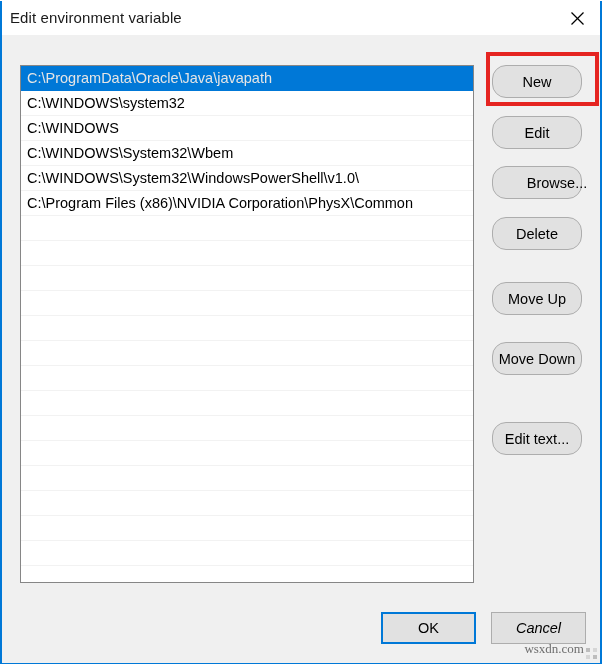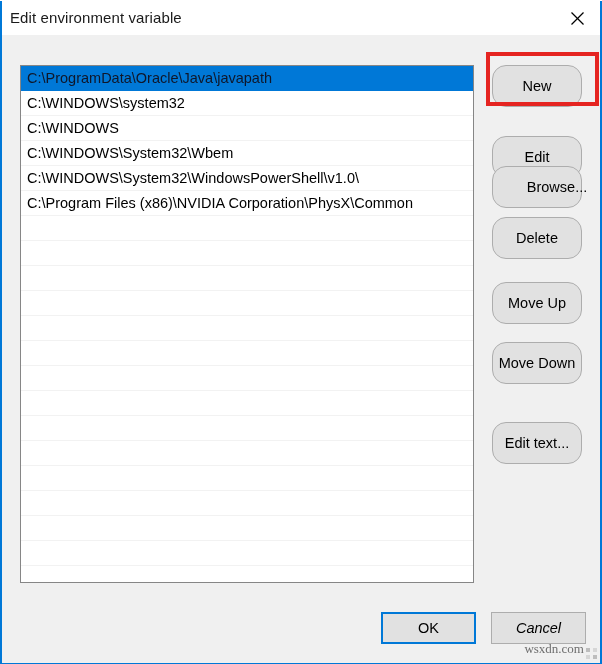--- a/index.html
+++ b/index.html
@@ -79,21 +79,21 @@
     border-bottom: 1px solid #f2f2f2;
     padding-left: 6px;
     font-size: 14.5px;
     color: #000000;
     white-space: nowrap;
     overflow: hidden;
     cursor: default;
   }
   .list-row.selected {
     background: #0078d7;
-    color: #0f172a;
+    color: #e5e5e5;
     border-bottom-color: #0078d7;
   }
   .list-row.empty { border-bottom: 1px solid #f2f2f2; }
 
   
   .btn {
     position: absolute;
     box-sizing: border-box;
     background: #e1e1e1;
     border: 1px solid #adadad;
@@ -103,25 +103,25 @@
     align-items: center;
     justify-content: center;
     cursor: default;
     white-space: nowrap;
     font-family: "Liberation Sans", sans-serif;
     padding: 0;
   }
   .side-btn {
     left: 490px;
     width: 90px;
-    height: 42px;
+    height: 33px;
     border-radius: 14px;
   }
   #btn-new       { top: 64px; }
-  #btn-edit      { top: 115px; margin-top: 20px; }
+  #btn-edit      { top: 115px; }
   #btn-browse    { top: 165px; padding-left: 40px; }
   #btn-delete    { top: 216px; }
   #btn-move-up   { top: 281px; }
   #btn-move-down { top: 341px; }
   #btn-edit-text { top: 405px; margin-top: 16px; }
 
   
   #new-annotation {
     position: absolute;
     left: 484px;

